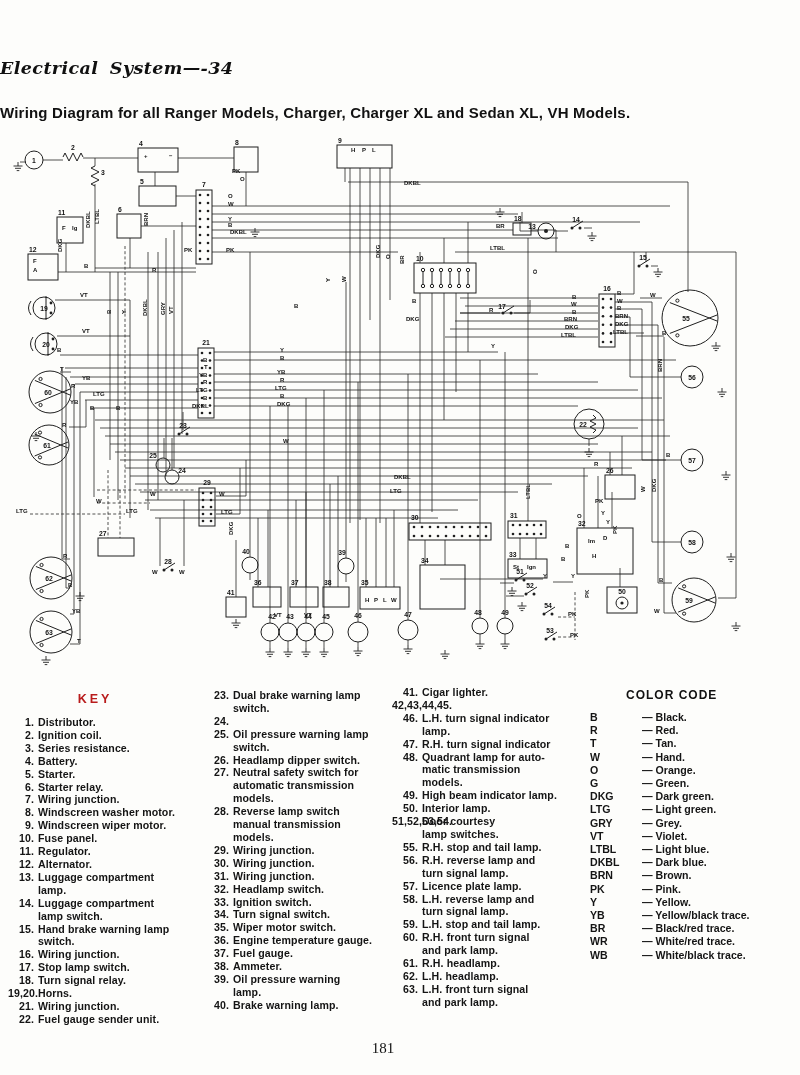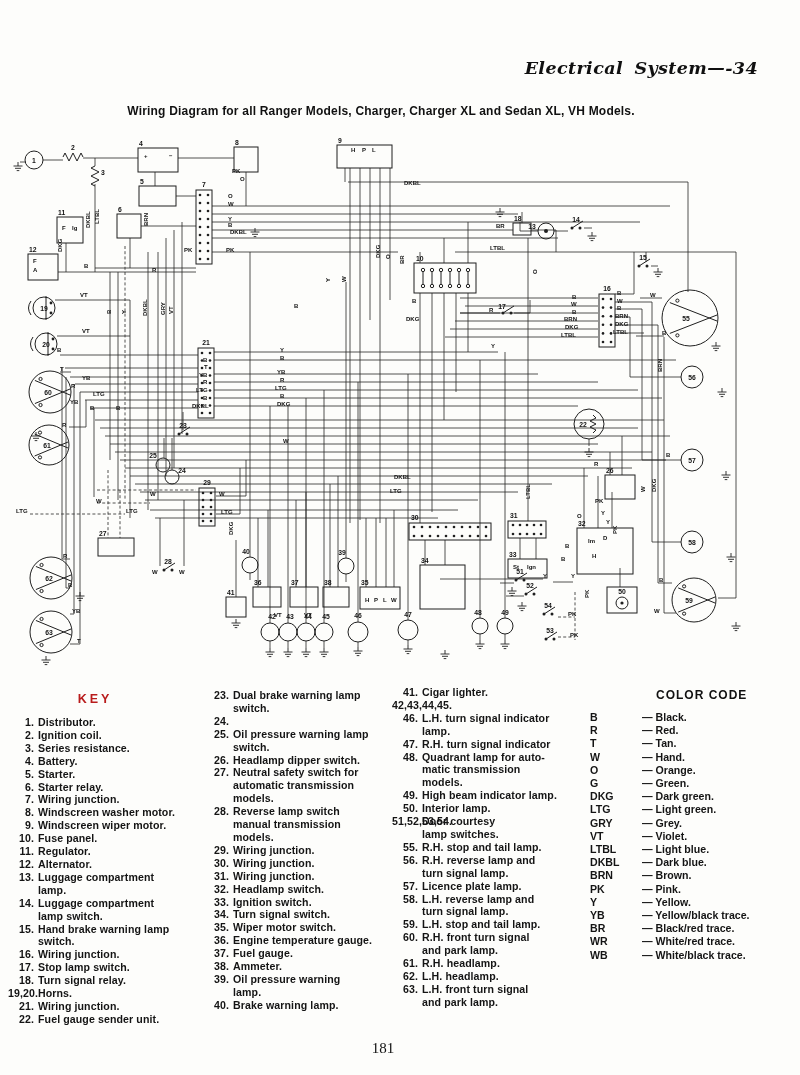--- a/index.html
+++ b/index.html
@@ -3,38 +3,38 @@
 <meta charset="utf-8">
 <style>
   html,body{margin:0;padding:0;}
   body{
     width:800px;height:1075px;position:relative;overflow:hidden;
     background:#fdfdfb;color:#161616;
     font-family:"Liberation Sans",sans-serif;
     -webkit-font-smoothing:antialiased;
   }
   .hdr{
-    position:absolute;top:58px;left:0;width:758px;text-align:right;
+    position:absolute;top:58px;left:0;width:758px;text-align:left;
     font-family:"DejaVu Serif",serif;font-style:italic;font-weight:bold;
     font-size:17.5px;letter-spacing:.4px;word-spacing:5px;color:#101010;
   }
   .ttl{
-    position:absolute;top:104px;left:0;width:762px;text-align:center;
-    font-size:12px;font-weight:bold;letter-spacing:.2px;color:#111;
+    position:absolute;top:104px;left:0;width:762px;
+    font-size:15px;font-weight:bold;letter-spacing:.2px;color:#111;
   }
   svg.diag{position:absolute;top:128px;left:0;}
   .wire{stroke:#262626;stroke-width:.8;fill:none;}
   .dash{stroke:#262626;stroke-width:.8;fill:none;stroke-dasharray:3 2.2;}
   .cnum{font-family:"Liberation Sans",sans-serif;font-size:6.8px;font-weight:bold;fill:#111;}
   .wlbl{font-family:"Liberation Sans",sans-serif;font-size:6px;font-weight:bold;fill:#111;}
   .keyhead{
     position:absolute;font-size:12.5px;font-weight:bold;letter-spacing:3px;color:#b91c1c;
   }
   .cchead{
-    position:absolute;font-size:12px;font-weight:bold;letter-spacing:1px;color:#111;margin-left:30px;
+    position:absolute;font-size:12px;font-weight:bold;letter-spacing:1px;color:#111;
   }
   .keycol{position:absolute;font-size:10.6px;font-weight:bold;line-height:12.9px;color:#141414;letter-spacing:.1px;}
   .key-item{display:flex;align-items:flex-start;}
   .key-num{flex:0 0 26px;min-width:26px;text-align:right;margin-right:4px;white-space:nowrap;}
   .key-lines{flex:1 1 auto;}
   .cc{position:absolute;font-size:10.6px;font-weight:bold;line-height:13.2px;color:#141414;}
   .cc-row{display:flex;}
   .cc-code{flex:0 0 52px;}
   .pageno{
     position:absolute;top:1040px;left:0;width:766px;text-align:center;

